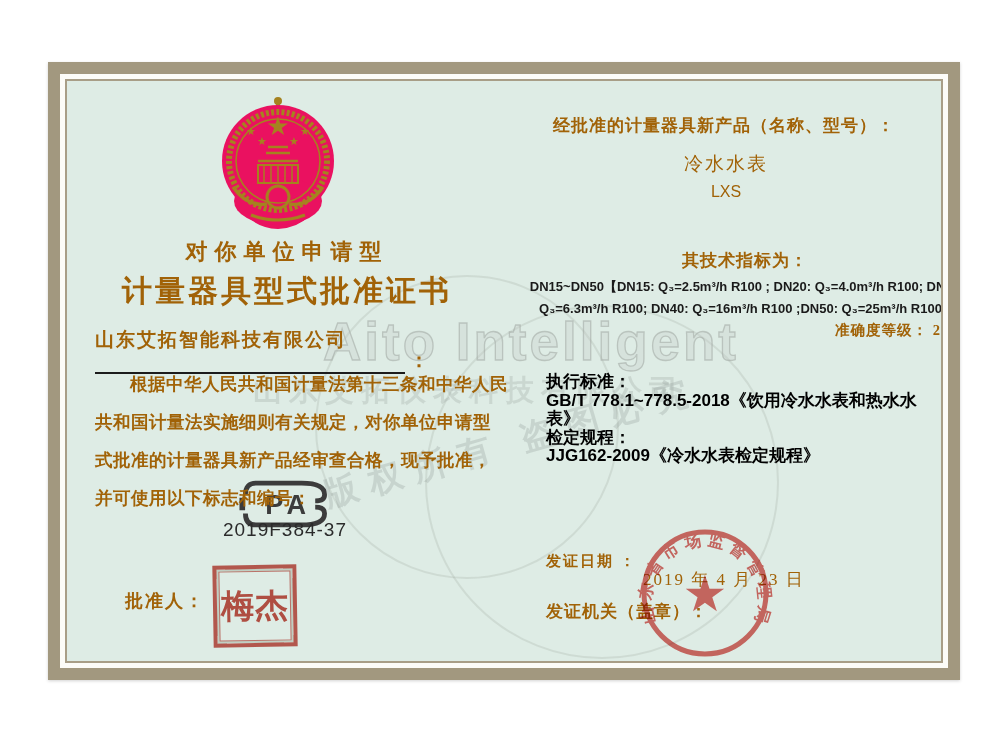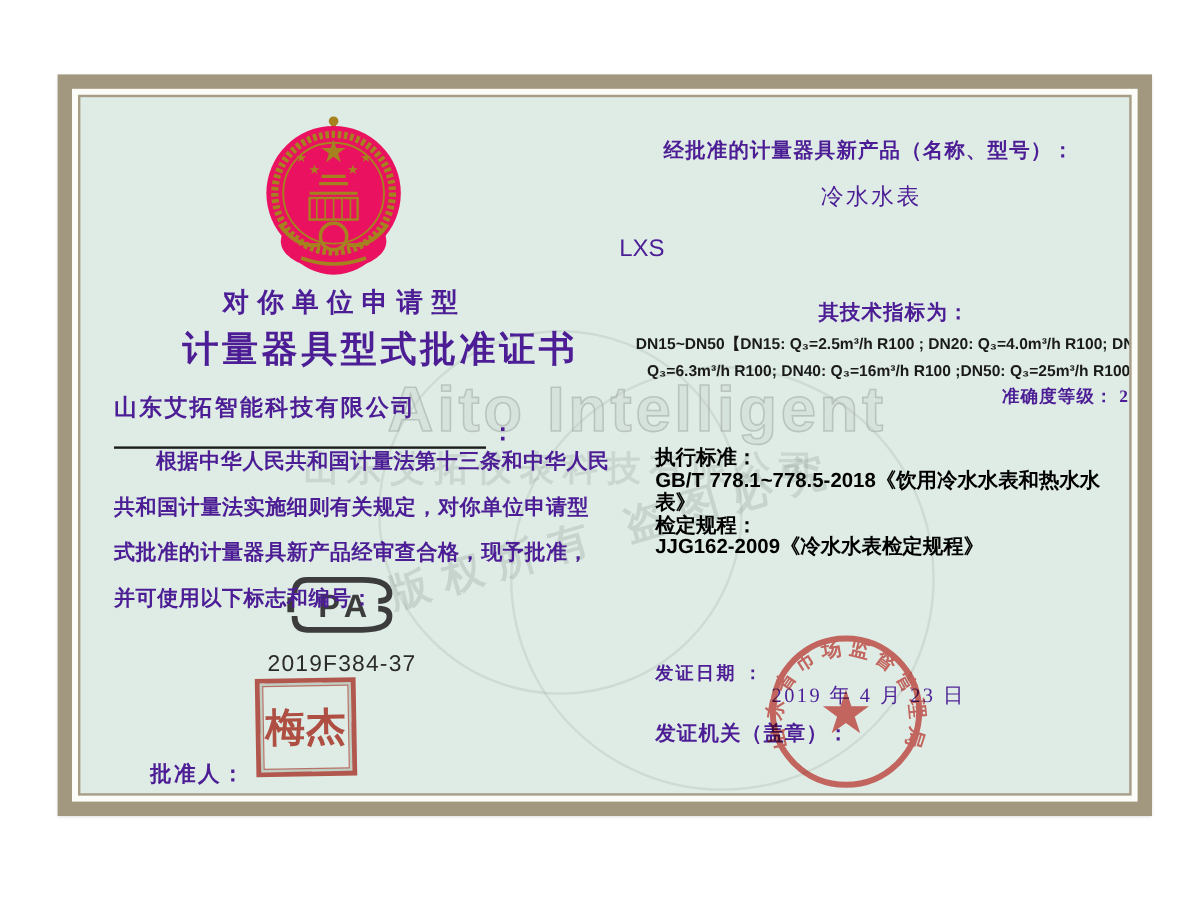--- a/index.html
+++ b/index.html
@@ -31,48 +31,48 @@
   }
   .wm-cjk{left:186px;top:290px;font-size:29px;letter-spacing:7px;color:rgba(145,156,150,0.26);font-weight:bold;}
   .wm-notice{
     left:258px;top:392px;font-size:34px;letter-spacing:12px;font-weight:bold;
     color:rgba(140,152,146,0.28);transform:rotate(-16deg);transform-origin:left center;
   }
   .wm-circle{border-radius:50%;border:2px solid rgba(150,160,152,0.22);}
   .wm-c1{left:248px;top:194px;width:300px;height:300px;}
   .wm-c2{left:358px;top:224px;width:350px;height:350px;}
   
-  .txt{z-index:2;color:#4c1d95;}
+  .txt{z-index:2;color:#a16207;}
   .country-title{left:0;top:156px;width:440px;text-align:center;font-size:22px;font-weight:bold;letter-spacing:7px;}
-  .cert-title{left:0;top:190px;width:440px;text-align:center;font-size:30px;font-weight:bold;letter-spacing:3px;padding-left:30px;}
+  .cert-title{left:0;top:190px;width:440px;text-align:center;font-size:30px;font-weight:bold;letter-spacing:3px;}
   .company-row{left:28px;top:246px;width:430px;display:flex;align-items:flex-end;}
   .company-underline{
     width:310px;border-bottom:2px solid #1c1c1c;padding-bottom:19px;
     font-size:19px;font-weight:bold;letter-spacing:2px;white-space:nowrap;
   }
   .company-colon{font-size:20px;font-weight:bold;padding-left:4px;}
   .body-par{
     left:28px;top:284px;width:428px;font-size:17.5px;font-weight:bold;
     line-height:38px;white-space:pre-line;text-indent:2em;letter-spacing:0.5px;
   }
   .cpa-wrap{left:170px;top:398px;width:96px;height:50px;}
-  .cert-no{left:58px;top:462px;width:320px;text-align:center;font-size:19px;letter-spacing:1px;
+  .cert-no{left:58px;top:438px;width:320px;text-align:center;font-size:19px;letter-spacing:1px;
     font-family:"Liberation Sans", sans-serif;color:#2b2b2b;}
-  .approver-label{left:58px;top:508px;font-size:18px;font-weight:bold;letter-spacing:2px;margin-top:44px;}
+  .approver-label{left:58px;top:508px;font-size:18px;font-weight:bold;letter-spacing:2px;}
   .name-seal{
     left:146px;top:484px;width:76px;height:74px;z-index:3;
     border:4px solid rgba(196,66,56,0.85);box-shadow:inset 0 0 0 2px rgba(222,236,229,.9), inset 0 0 0 3px rgba(196,66,56,.7);
     display:flex;align-items:center;justify-content:center;
     color:rgba(193,60,48,0.88);font-size:33px;font-weight:bold;letter-spacing:1px;
     transform:rotate(-1deg);mix-blend-mode:multiply;
   }
   
   .product-header{left:486px;top:33px;font-size:17px;font-weight:bold;letter-spacing:1px;}
   .product-name{left:449px;top:70px;width:420px;text-align:center;font-size:19px;letter-spacing:2px;}
-  .product-model{left:449px;top:115px;width:420px;font-size:20px;font-family:"Liberation Sans", sans-serif;}
+  .product-model{left:449px;top:102px;width:420px;text-align:center;font-size:16px;font-family:"Liberation Sans", sans-serif;}
   .tech-header{left:462px;top:168px;width:432px;text-align:center;font-size:17px;font-weight:bold;letter-spacing:1px;}
   .spec-line{left:462px;width:436px;text-align:center;font-size:13px;font-weight:600;
     font-family:"Liberation Sans", sans-serif;color:#1a1a1a;white-space:nowrap;}
   .spec-1{top:197px;}
   .spec-2{top:219px;}
   .accuracy{left:462px;top:240px;width:432px;text-align:right;font-size:14.5px;font-weight:bold;letter-spacing:1px;}
   .standards{left:479px;top:292px;font-size:17px;font-weight:bold;line-height:18.5px;
     font-family:"Liberation Sans", sans-serif;color:#000000;}
   .date-label{left:479px;top:471px;font-size:15px;font-weight:bold;letter-spacing:2px;}
   .date-value{left:576px;top:487px;font-size:17px;letter-spacing:2px;z-index:2;}

